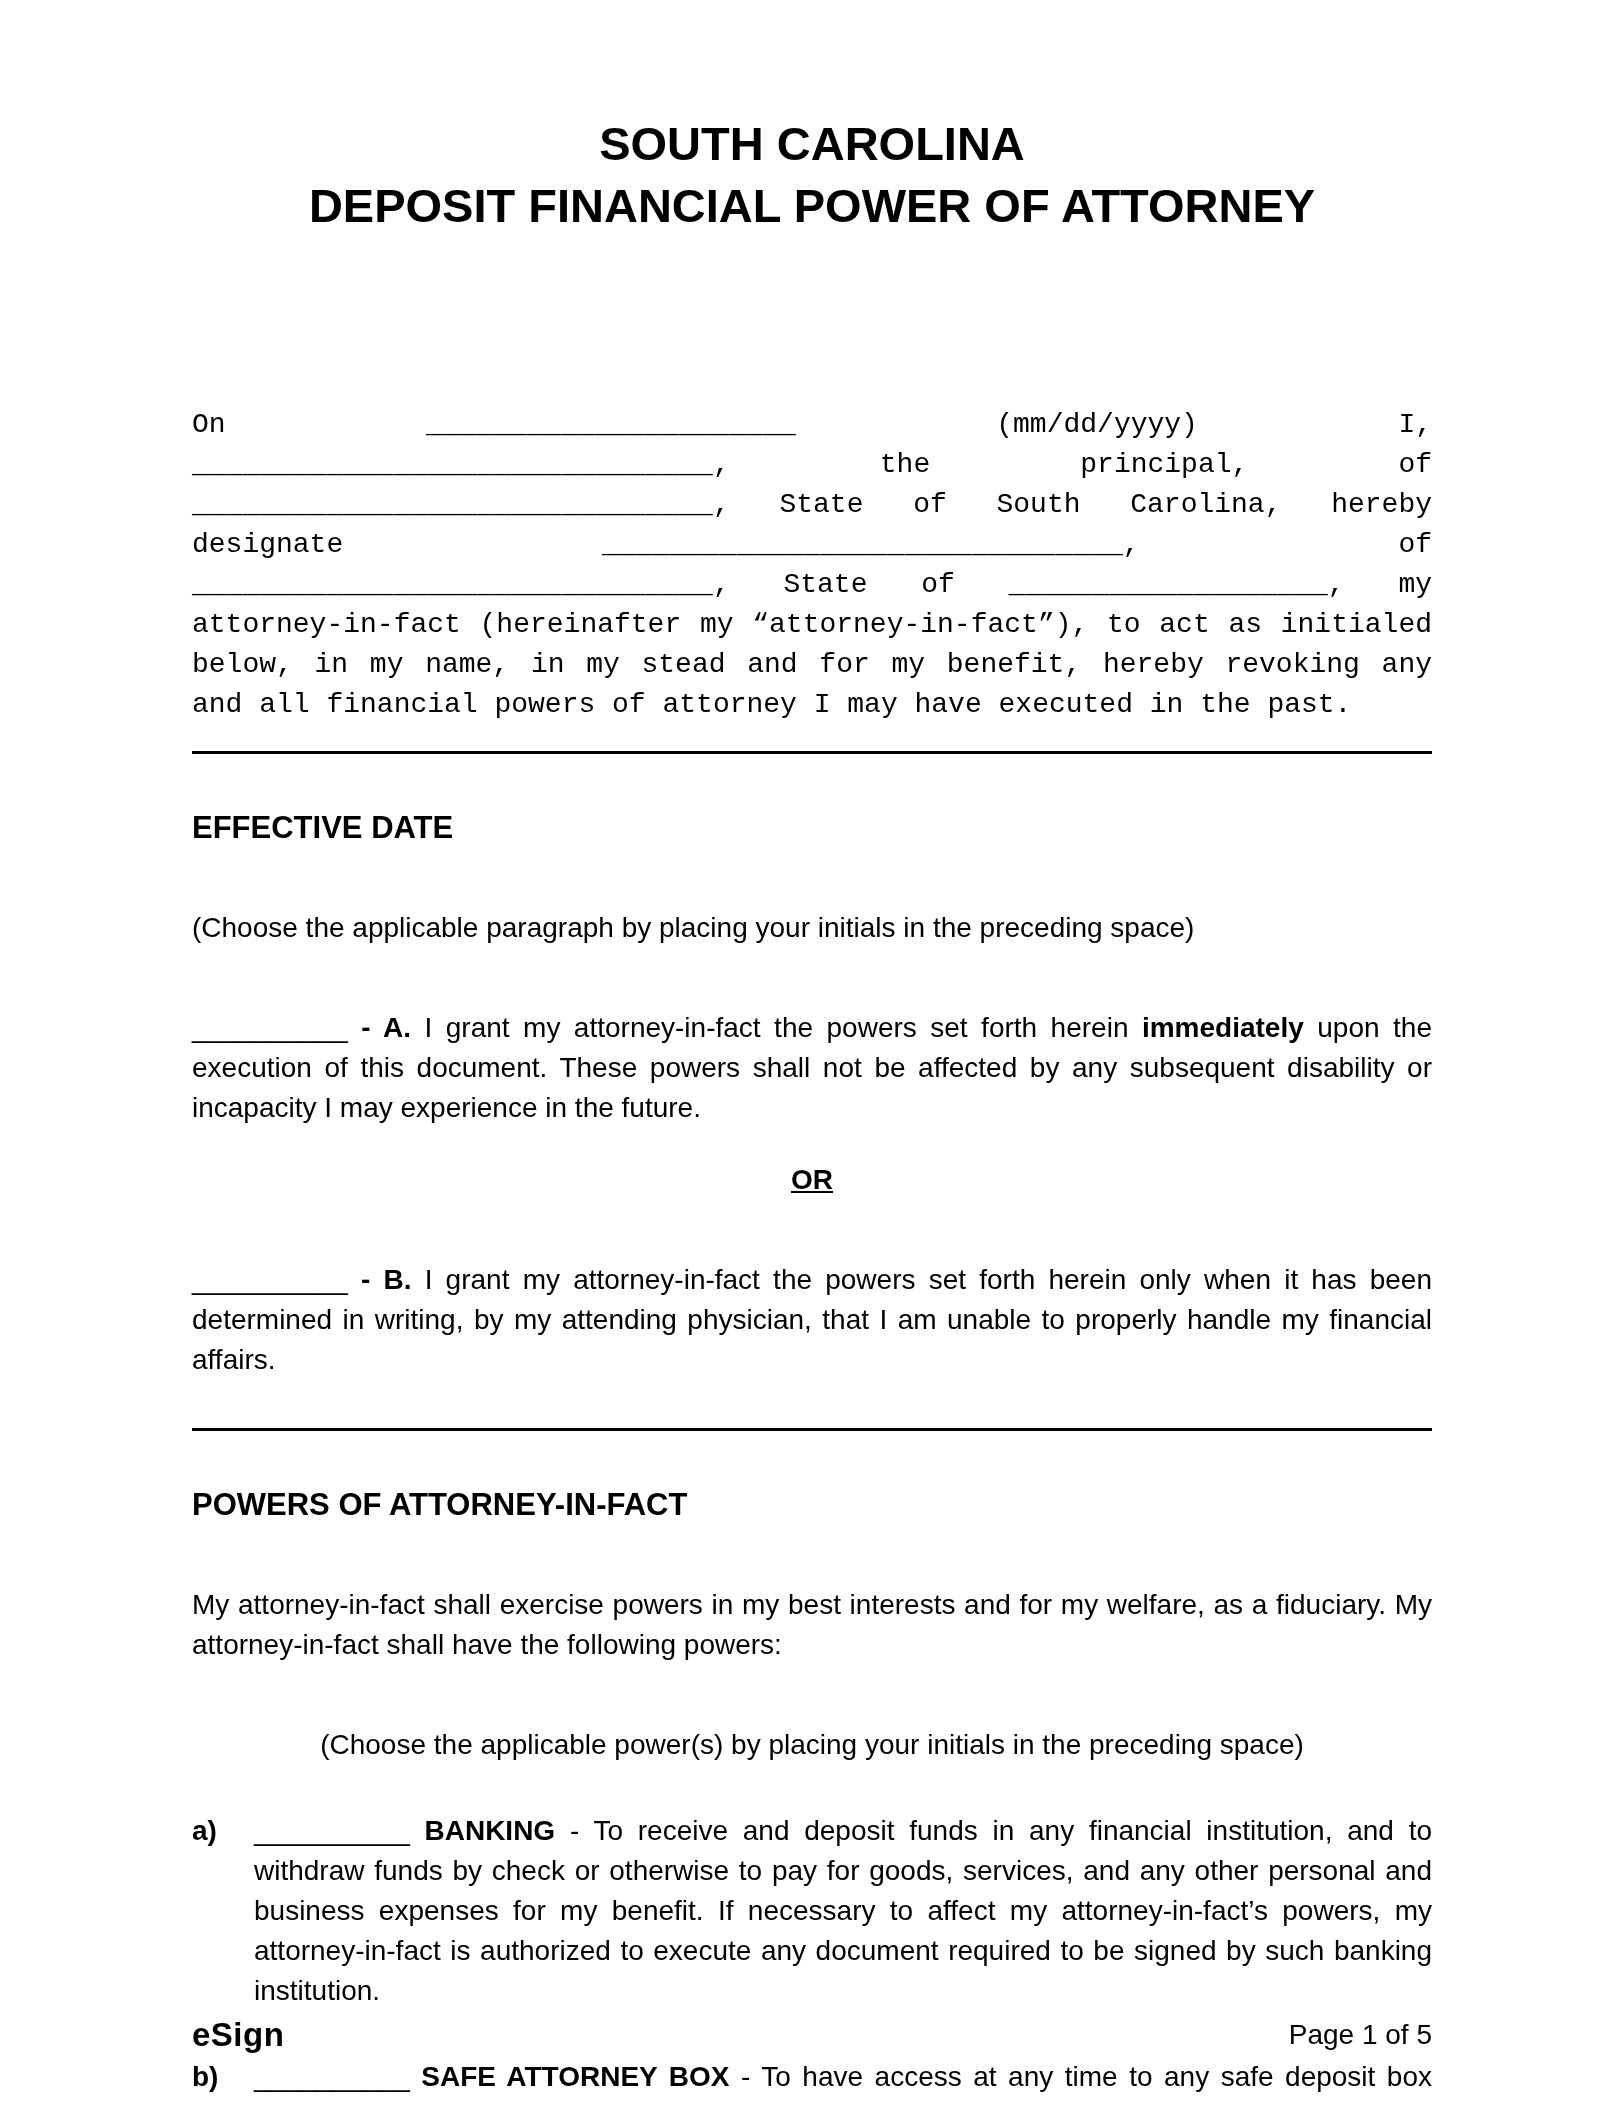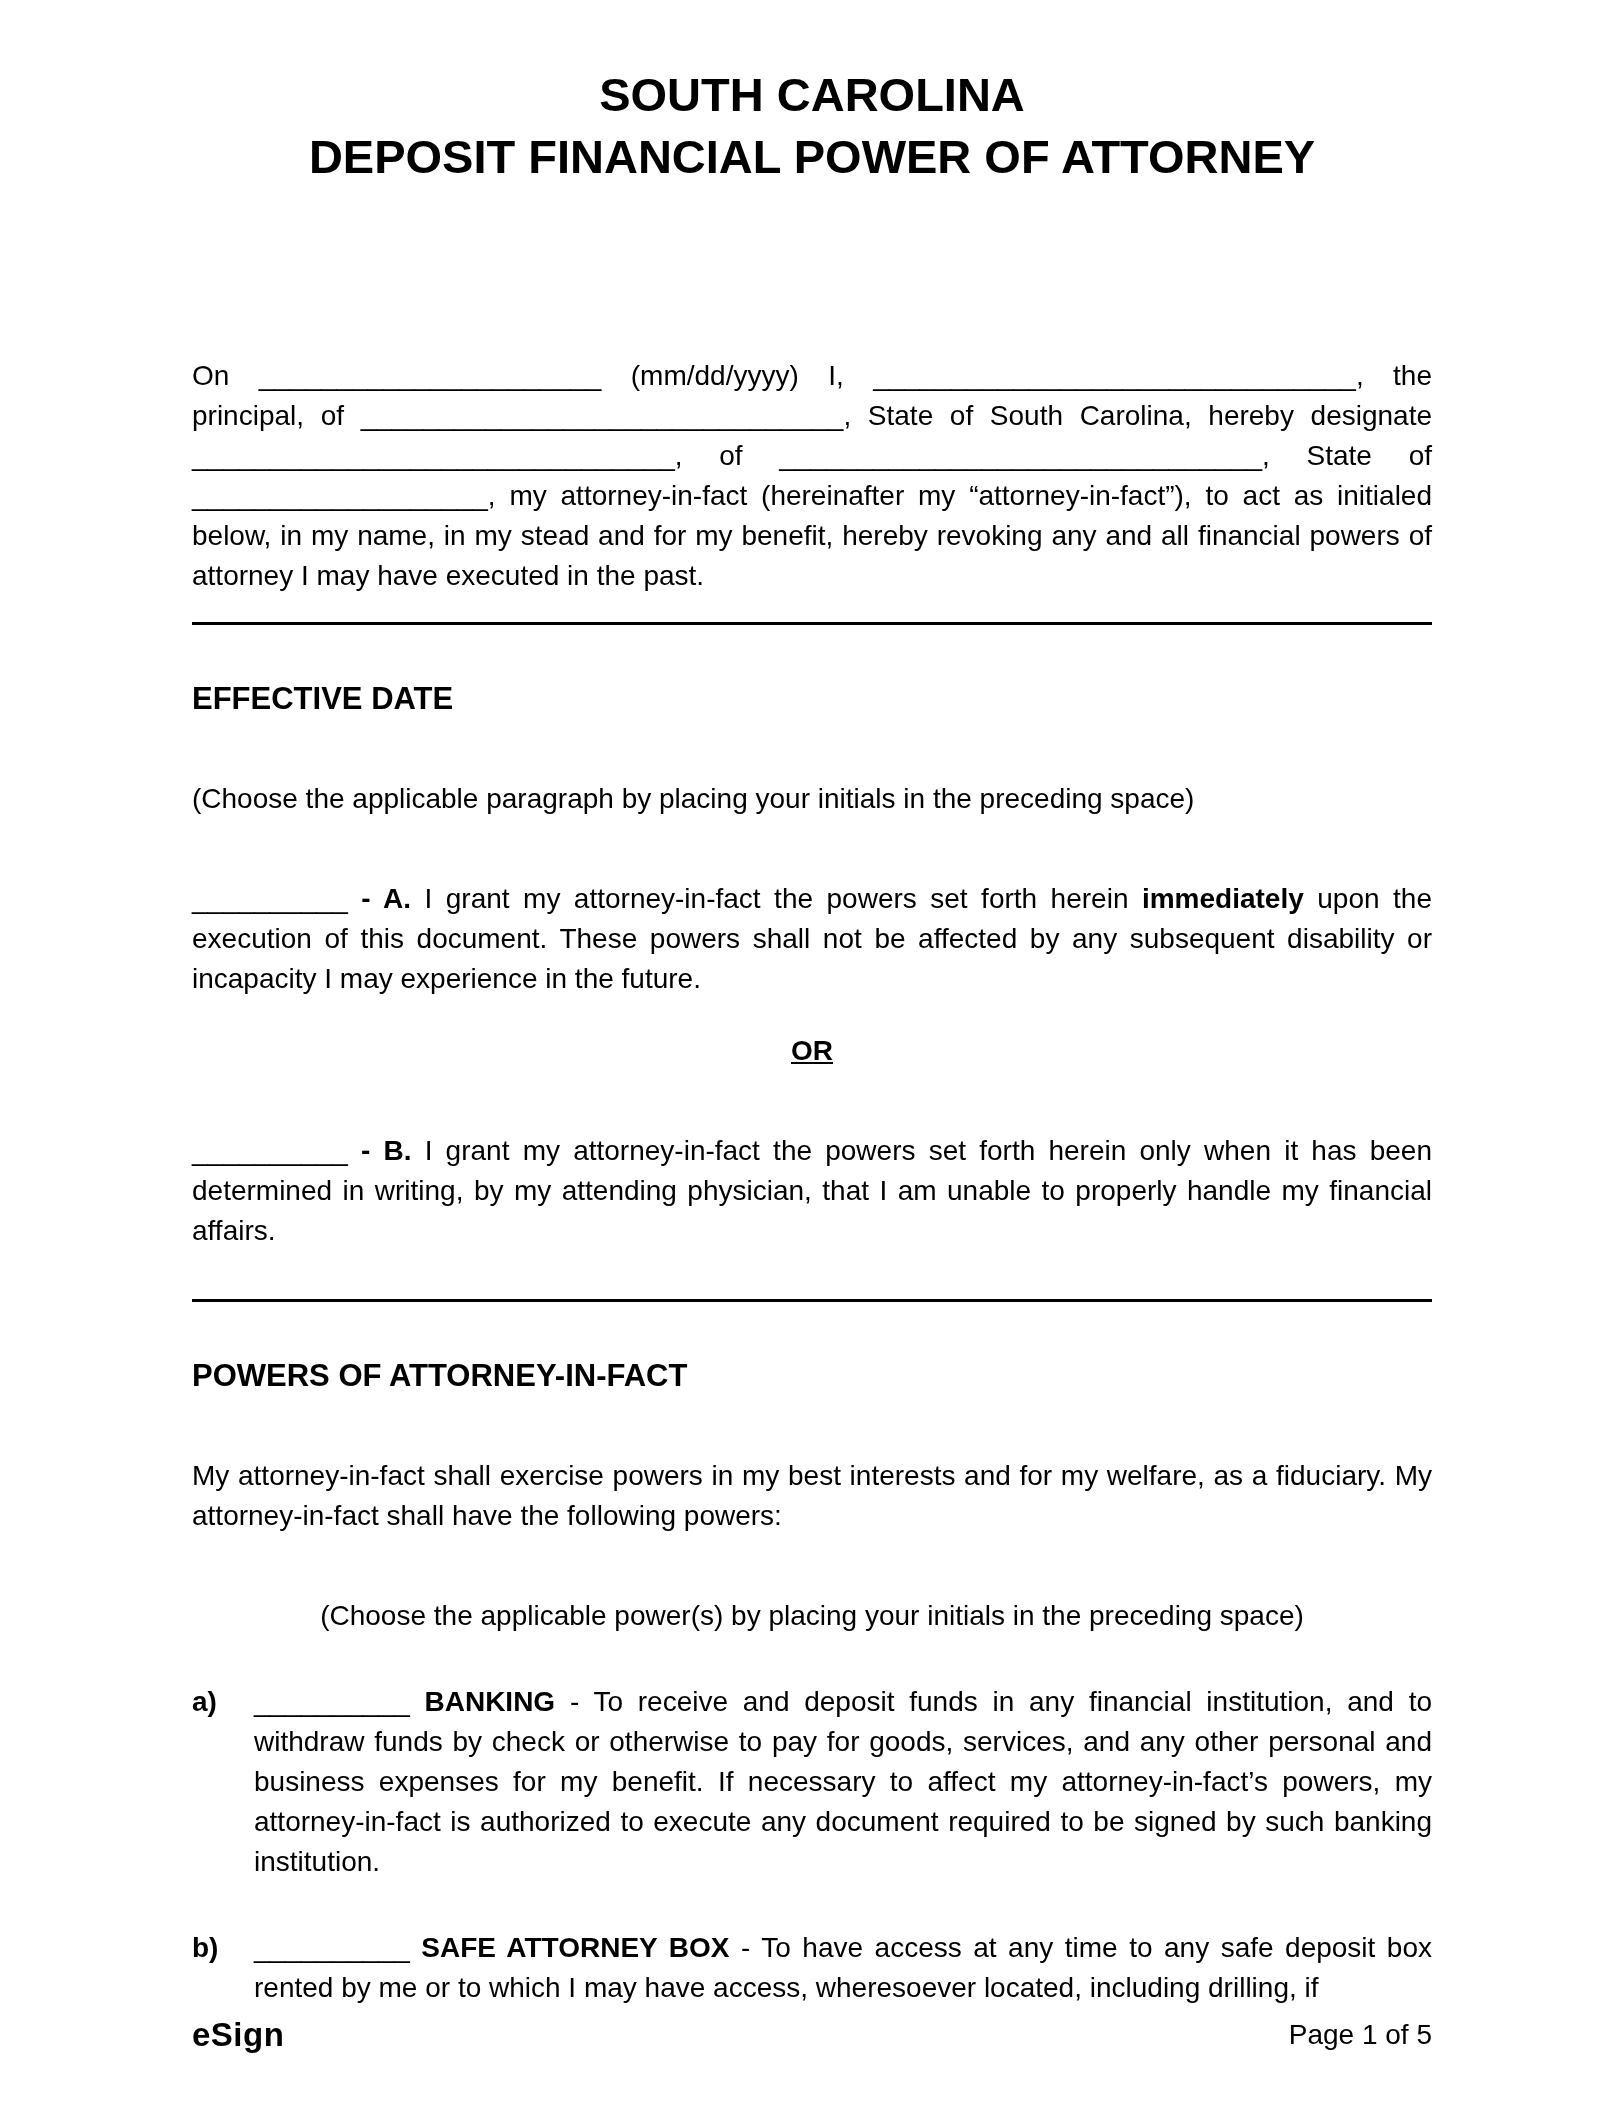--- a/index.html
+++ b/index.html
@@ -8,34 +8,34 @@
   body {
     font-family: "Liberation Sans", sans-serif;
     color: #000;
     width: 1624px;
   }
   .page {
     position: relative;
     width: 1624px;
     height: 2101px;
     background: #ffffff;
-    padding: 64px 192px 0 192px;
+    padding: 113px 192px 0 192px;
     overflow: hidden;
     font-size: 28px;
     line-height: 40px;
   }
   .doc-title {
     text-align: center;
     font-weight: bold;
     font-size: 47px;
     line-height: 62px;
   }
   .para { margin-top: 60px; }
   .justify { text-align: justify; }
-  .intro { margin-top: 168px; }
+  .intro { margin-top: 168px; font-family: Liberation Mono, monospace; }
   hr.rule {
     border: none;
     border-top: 3px solid #000;
     margin-top: 26px;
   }
   hr.rule2 { margin-top: 48px; }
   h2.section-heading {
     font-size: 31px;
     line-height: 40px;
     font-weight: bold;

